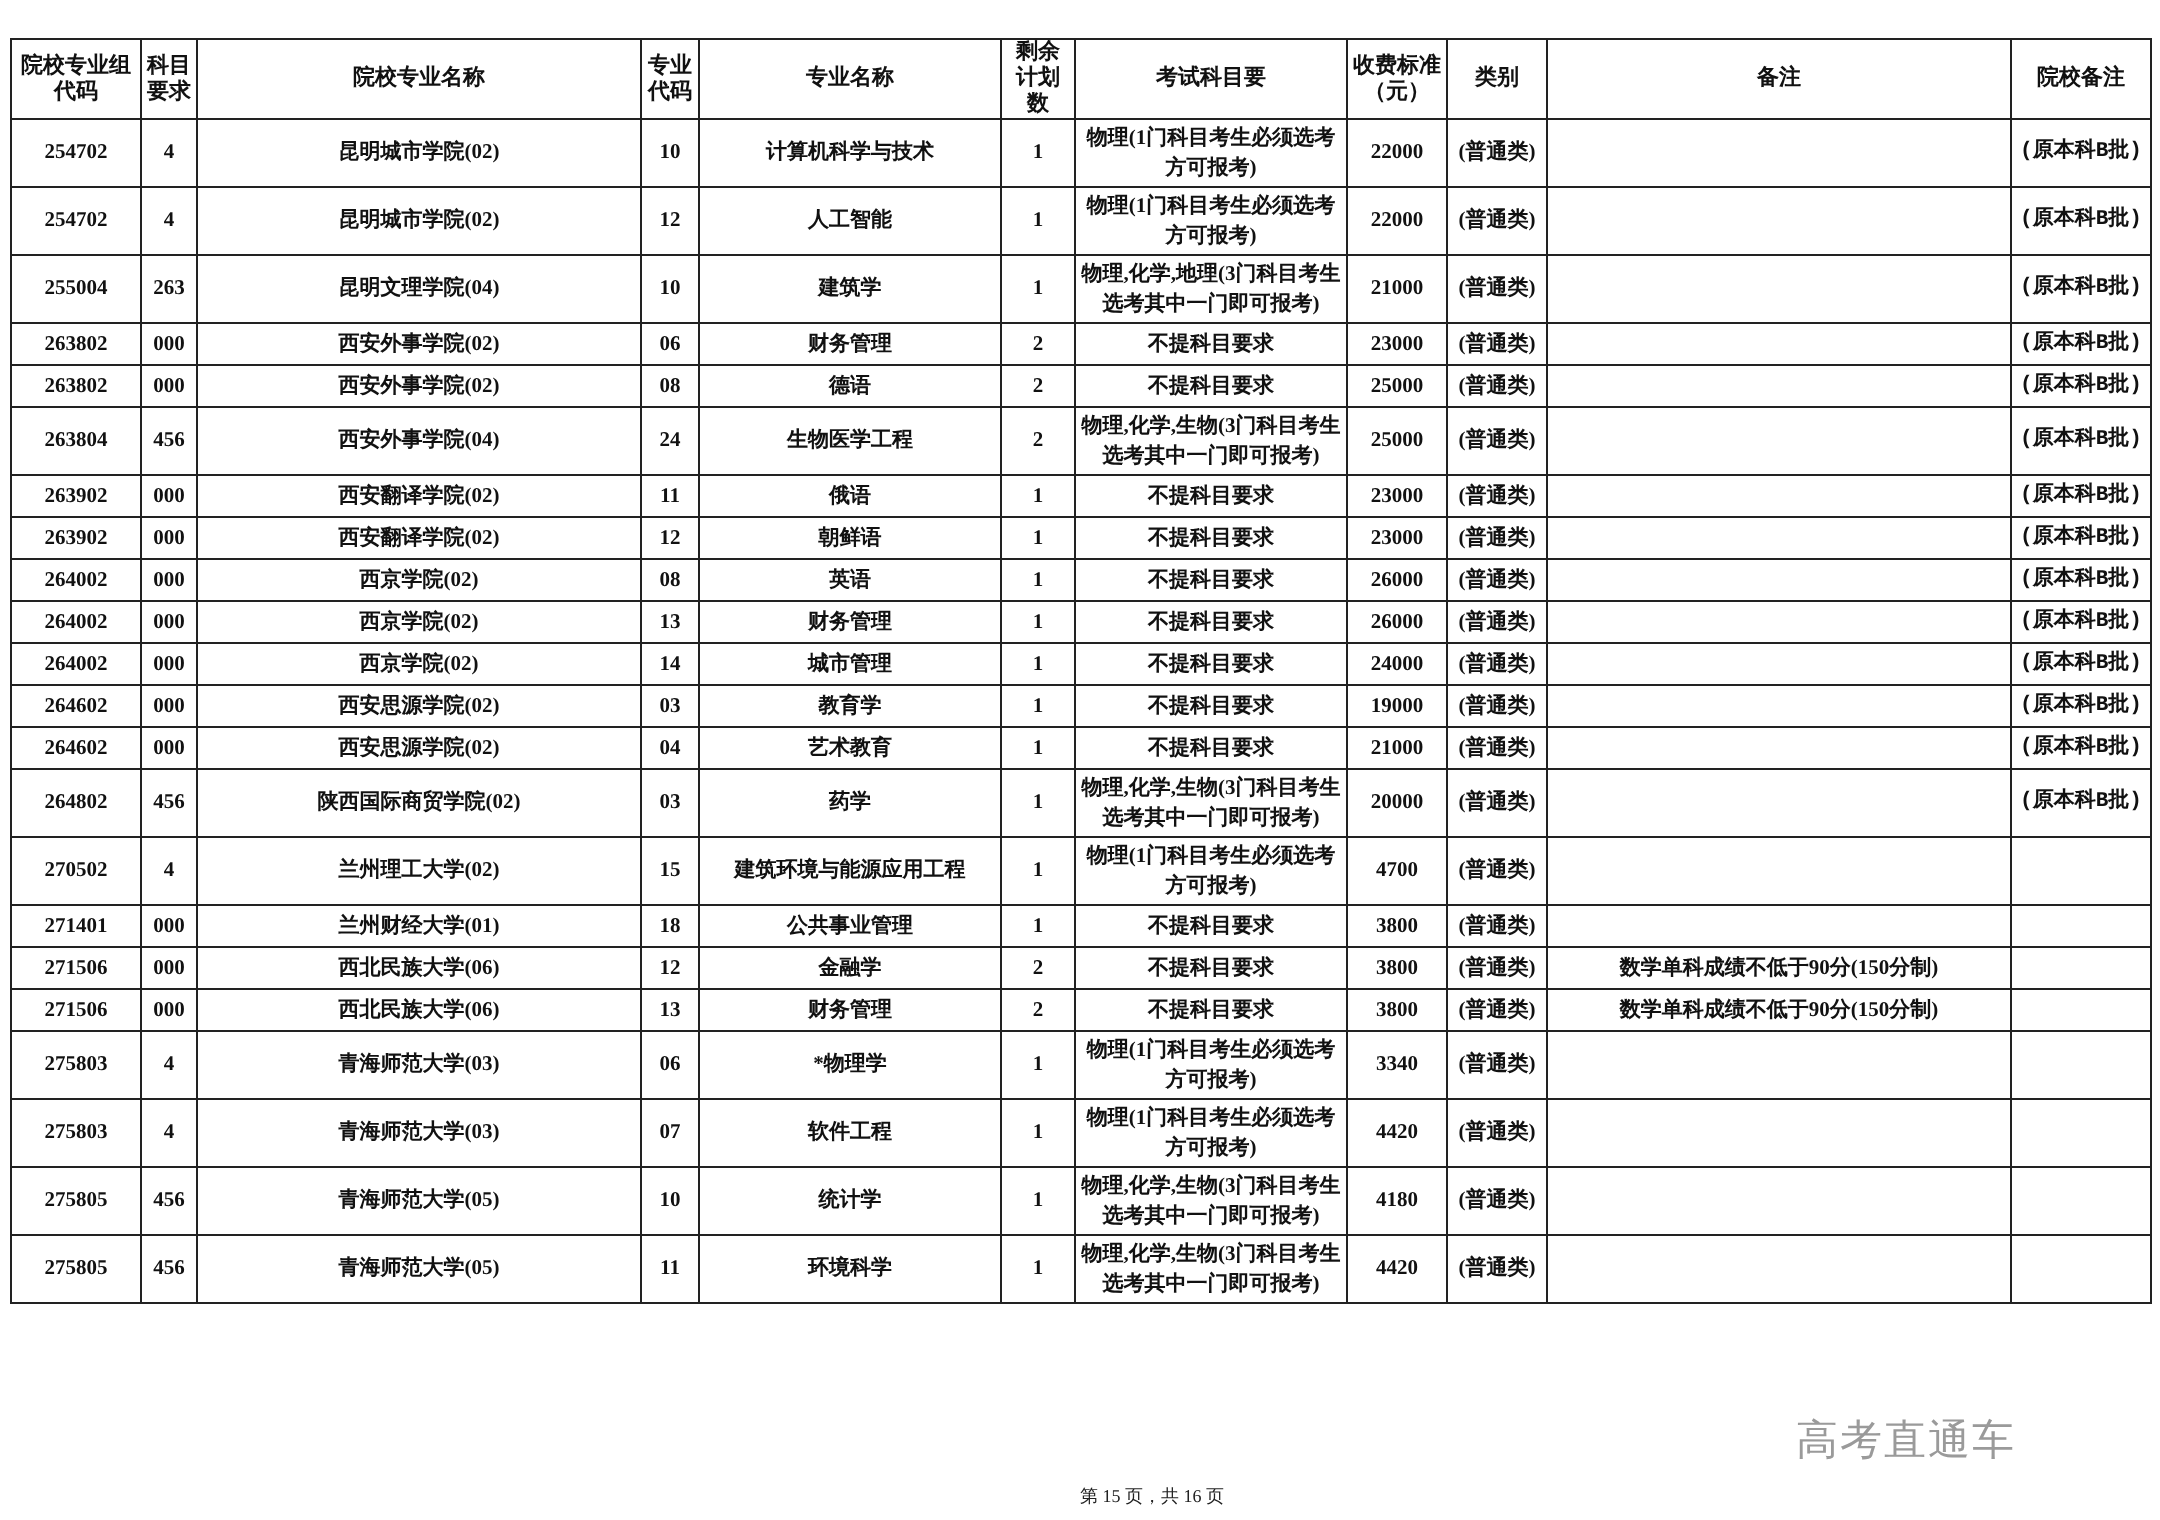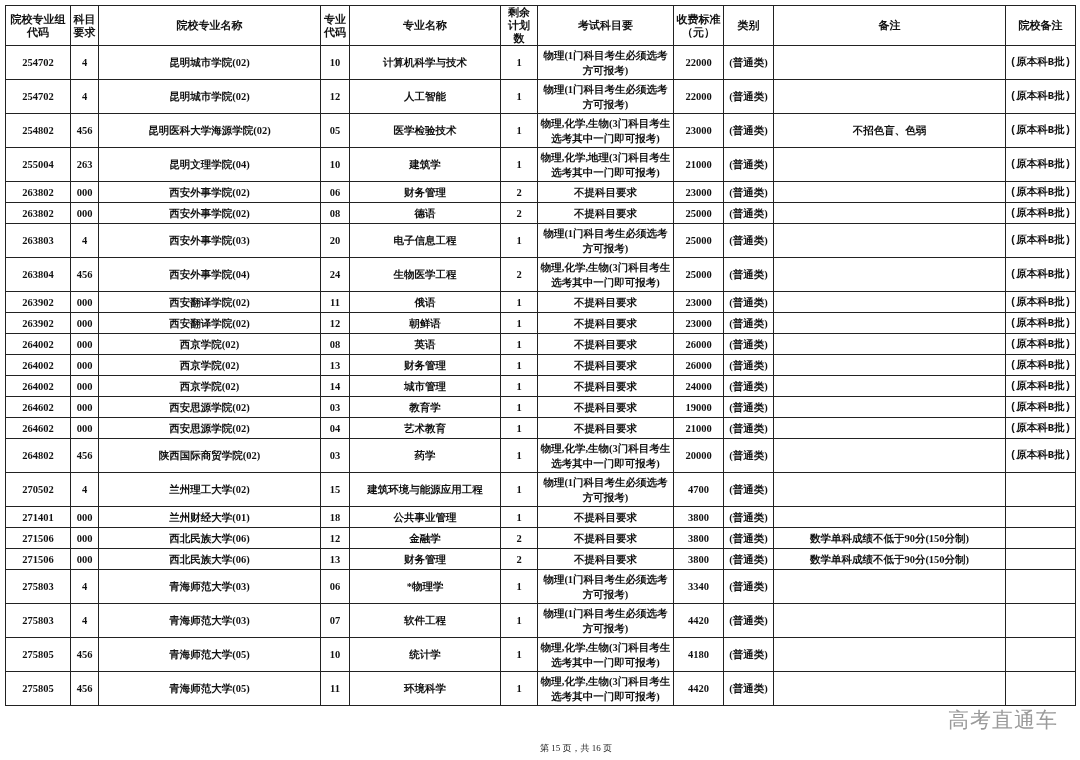--- a/index.html
+++ b/index.html
@@ -1,31 +1,31 @@
 <!DOCTYPE html>
 <html><head>
 <meta charset="utf-8">
 <style>
   html, body { margin: 0; padding: 0; background: #ffffff; }
   body { width: 1080px; height: 760px; position: relative; overflow: hidden;
          font-family: "Liberation Serif", "DejaVu Serif", serif; color: #111; }
-  table.doc { position: absolute; left: 5px; top: 5px; border-collapse: collapse;
+  table.doc { position: absolute; left: 5px; top: 19px; border-collapse: collapse;
               table-layout: fixed; width: 1070px; padding-left: 24px; }
   table.doc th, table.doc td { border: 1px solid #222; padding: 0 2px; font-size: 10.5px;
               font-weight: bold; text-align: center; vertical-align: middle; line-height: 15px;
               overflow: hidden; }
   table.doc th { height: 32px; font-size: 11px; line-height: 13px; }
   td.req { text-align: center; line-height: 15px; }
   td.note { text-align: left; font-size: 10.5px; }
   td.school-note { font-size: 10.5px; font-family: Liberation Mono, monospace; }
   tr.r2 td { height: 33px; }
   tr.r1 td { height: 20px; }
   .footer { position: absolute; top: 742px; left: 0; width: 1080px; text-align: center;
             font-size: 9px; color: #222; padding-left: 36px; }
-  .watermark { position: absolute; left: 948px; top: 706px; font-family: Liberation Mono, monospace;
+  .watermark { position: absolute; left: 898px; top: 706px; font-family: Liberation Mono, monospace;
                font-size: 21px; color: #9a9a9a; letter-spacing: 1px; font-weight: normal; }
 </style>
 </head>
 <body>
 
 <table class="doc">
   <colgroup>
     <col style="width:65px">
       <col style="width:28px">
       <col style="width:222px">
@@ -74,33 +74,20 @@
         <td>12</td>
         <td>人工智能</td>
         <td>1</td>
         <td class="req">物理(1门科目考生必须选考方可报考)</td>
         <td>22000</td>
         <td>(普通类)</td>
         <td class="note"></td>
         <td class="school-note">(原本科B批)</td>
       </tr>
       <tr class="r2">
-        <td>254802</td>
-        <td>456</td>
-        <td>昆明医科大学海源学院(02)</td>
-        <td>05</td>
-        <td>医学检验技术</td>
-        <td>1</td>
-        <td class="req">物理,化学,生物(3门科目考生选考其中一门即可报考)</td>
-        <td>23000</td>
-        <td>(普通类)</td>
-        <td class="note">不招色盲、色弱</td>
-        <td class="school-note">(原本科B批)</td>
-      </tr>
-      <tr class="r2">
         <td>255004</td>
         <td>263</td>
         <td>昆明文理学院(04)</td>
         <td>10</td>
         <td>建筑学</td>
         <td>1</td>
         <td class="req">物理,化学,地理(3门科目考生选考其中一门即可报考)</td>
         <td>21000</td>
         <td>(普通类)</td>
         <td class="note"></td>
@@ -120,33 +107,20 @@
         <td class="school-note">(原本科B批)</td>
       </tr>
       <tr class="r1">
         <td>263802</td>
         <td>000</td>
         <td>西安外事学院(02)</td>
         <td>08</td>
         <td>德语</td>
         <td>2</td>
         <td class="req">不提科目要求</td>
-        <td>25000</td>
-        <td>(普通类)</td>
-        <td class="note"></td>
-        <td class="school-note">(原本科B批)</td>
-      </tr>
-      <tr class="r2">
-        <td>263803</td>
-        <td>4</td>
-        <td>西安外事学院(03)</td>
-        <td>20</td>
-        <td>电子信息工程</td>
-        <td>1</td>
-        <td class="req">物理(1门科目考生必须选考方可报考)</td>
         <td>25000</td>
         <td>(普通类)</td>
         <td class="note"></td>
         <td class="school-note">(原本科B批)</td>
       </tr>
       <tr class="r2">
         <td>263804</td>
         <td>456</td>
         <td>西安外事学院(04)</td>
         <td>24</td>

